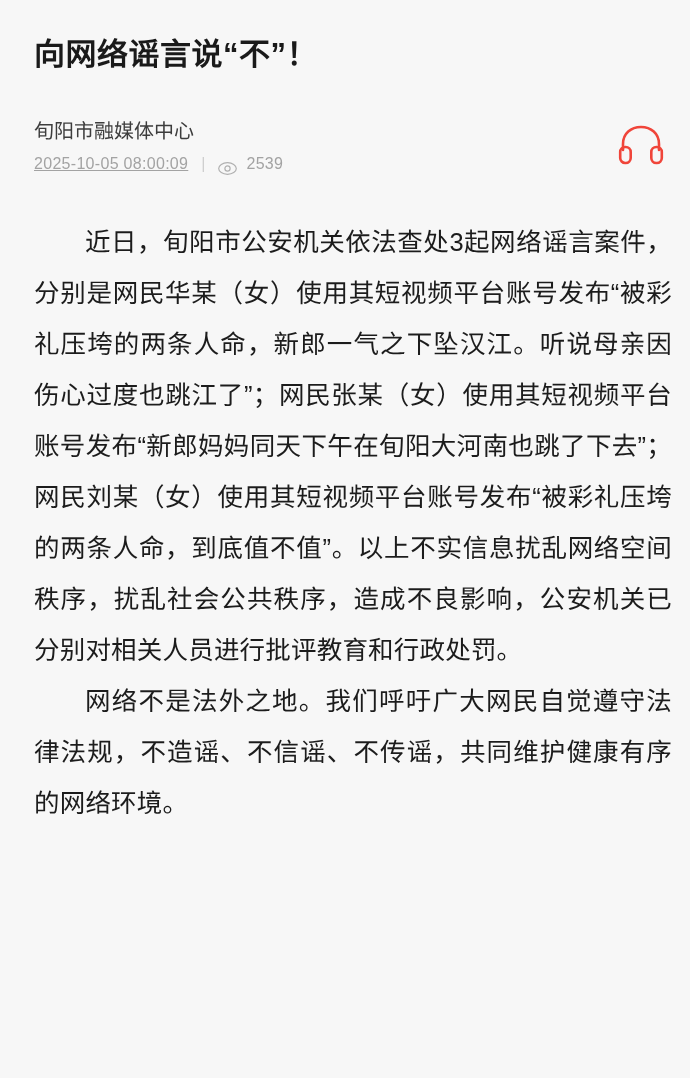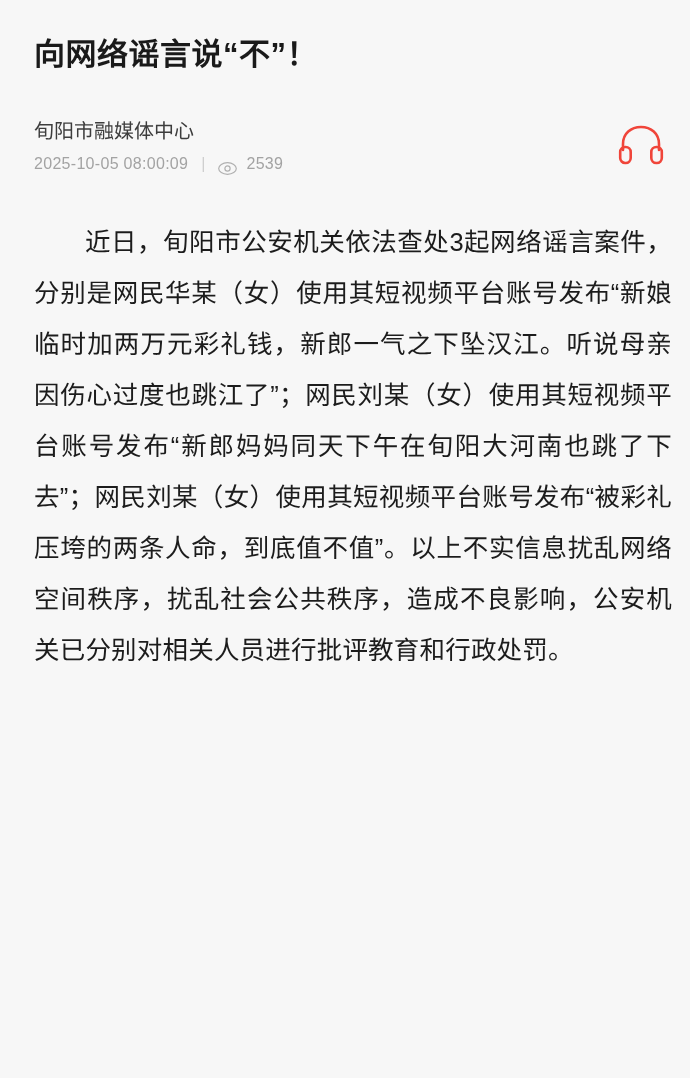--- a/index.html
+++ b/index.html
@@ -41,20 +41,21 @@
   }
   .meta-row {
     margin-top: 9px;
     display: flex;
     align-items: center;
     font-size: 16px;
     color: #a3a3a3;
   }
   .meta-date {
     letter-spacing: 0.3px;
+    text-decoration: underline;
   }
   .meta-sep {
     margin: 0 13px;
     color: #cfcfcf;
   }
   .meta-views {
     display: flex;
     align-items: flex-end;
   }
   .eye-icon {
@@ -116,16 +117,17 @@
     <div class="headphone-btn">
       <svg width="46" height="42" viewBox="0 0 46 42" xmlns="http://www.w3.org/2000/svg">
         <path d="M5 26 V20 C5 9.5 13 3 23 3 C33 3 41 9.5 41 20 V26" fill="none" stroke="#f0453a" stroke-width="2.6" stroke-linecap="round"></path>
         <rect x="2.2" y="23" width="10.5" height="16" rx="5" fill="none" stroke="#f0453a" stroke-width="2.6"></rect>
         <rect x="33.3" y="23" width="10.5" height="16" rx="5" fill="none" stroke="#f0453a" stroke-width="2.6"></rect>
       </svg>
     </div>
   </div>
 
   <div class="body-text">
-    <p>近日，旬阳市公安机关依法查处3起网络谣言案件，分别是网民华某（女）使用其短视频平台账号发布“新娘临时加两万元彩礼钱，新郎一气之下坠汉江。听说母亲因伤心过度也跳江了”；网民刘某（女）使用其短视频平台账号发布“新郎妈妈同天下午在旬阳大河南也跳了下去”；网民刘某（女）使用其短视频平台账号发布“被彩礼压垮的两条人命，到底值不值”。以上不实信息扰乱网络空间秩序，扰乱社会公共秩序，造成不良影响，公安机关已分别对相关人员进行批评教育和行政处罚。</p>
+    <p>近日，旬阳市公安机关依法查处3起网络谣言案件，分别是网民华某（女）使用其短视频平台账号发布“被彩礼压垮的两条人命，新郎一气之下坠汉江。听说母亲因伤心过度也跳江了”；网民张某（女）使用其短视频平台账号发布“新郎妈妈同天下午在旬阳大河南也跳了下去”；网民刘某（女）使用其短视频平台账号发布“被彩礼压垮的两条人命，到底值不值”。以上不实信息扰乱网络空间秩序，扰乱社会公共秩序，造成不良影响，公安机关已分别对相关人员进行批评教育和行政处罚。</p>
+    <p>网络不是法外之地。我们呼吁广大网民自觉遵守法律法规，不造谣、不信谣、不传谣，共同维护健康有序的网络环境。</p>
   </div>
 
 </div>
 
 </body></html>

